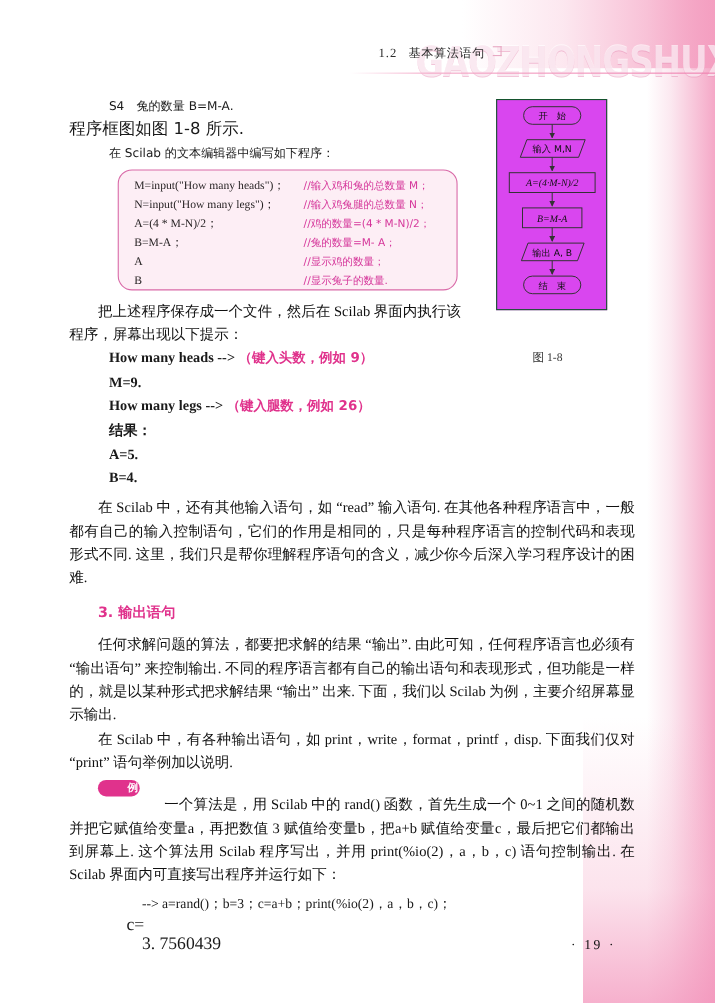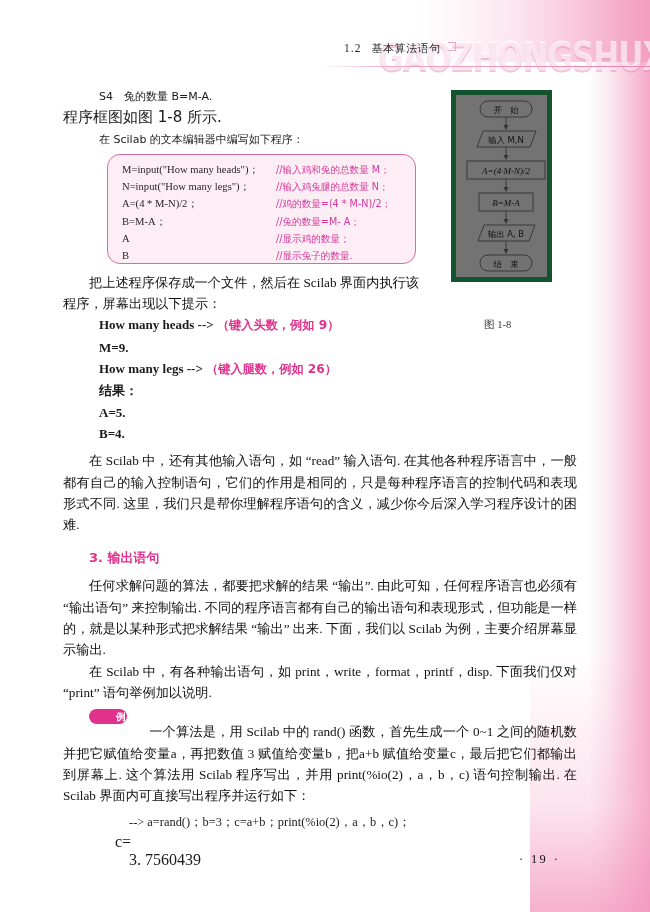--- a/index.html
+++ b/index.html
@@ -188,22 +188,22 @@
     vertical-align: top;
   }
 
   
   .figbox {
     position: absolute;
     left: 451px;
     top: 90px;
     width: 101px;
     height: 192px;
-    border: 5px solid #14532d;
-    background: #737373;
+    border: 1px solid #14532d;
+    background: #d946ef;
     box-sizing: border-box;
     text-align: right;
   }
   .figcap {
     position: absolute;
     left: 484px;
     top: 318px;
     font-size: 10.6px;
     color: #333;
     font-family: "Liberation Serif", serif;

